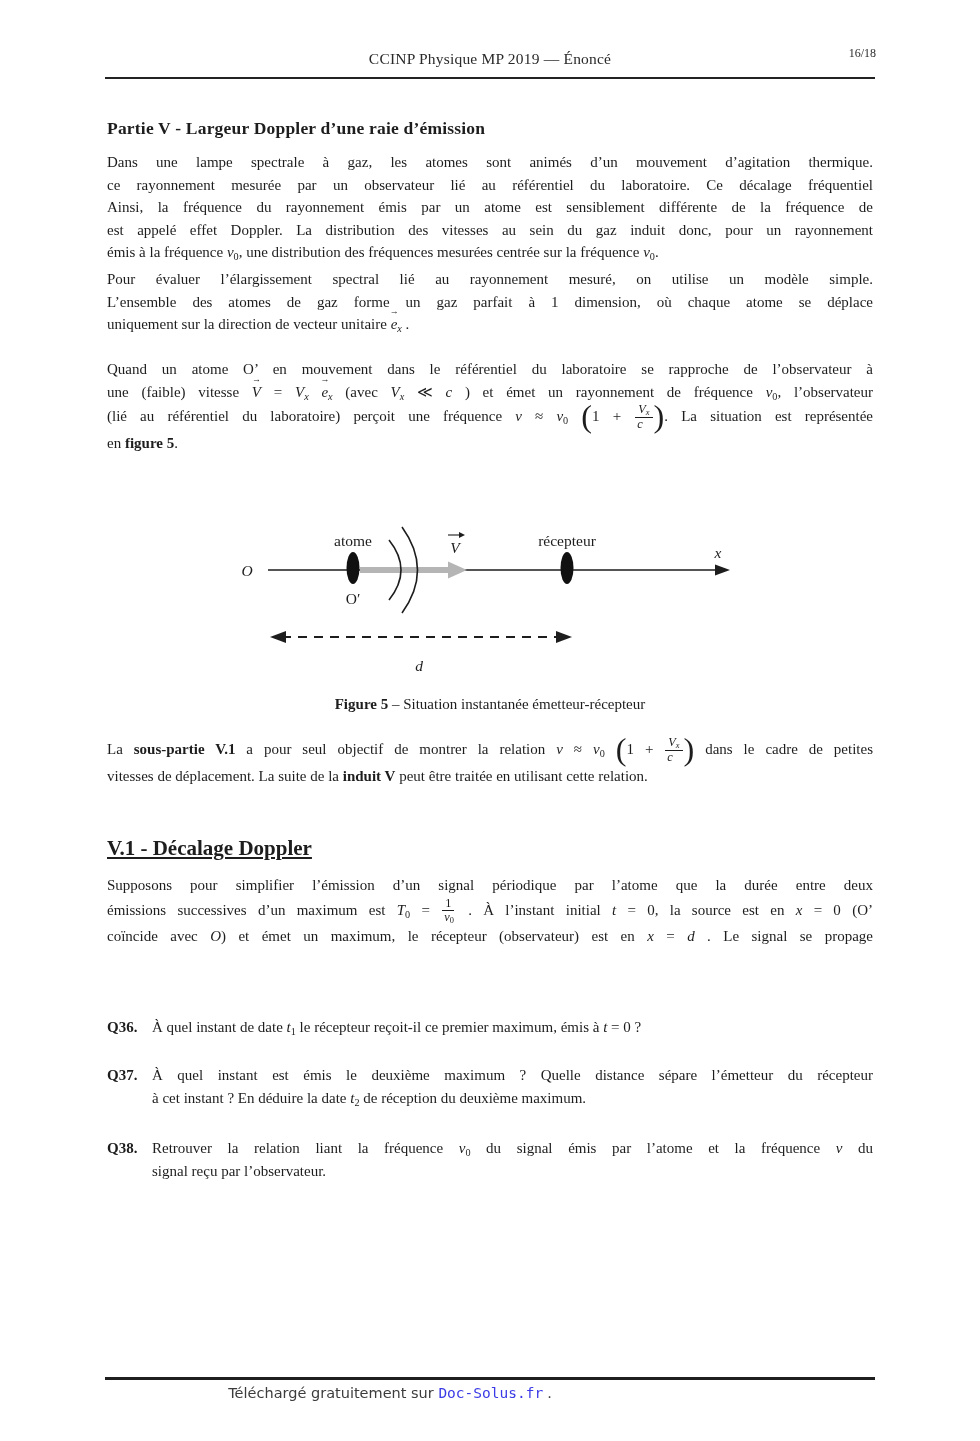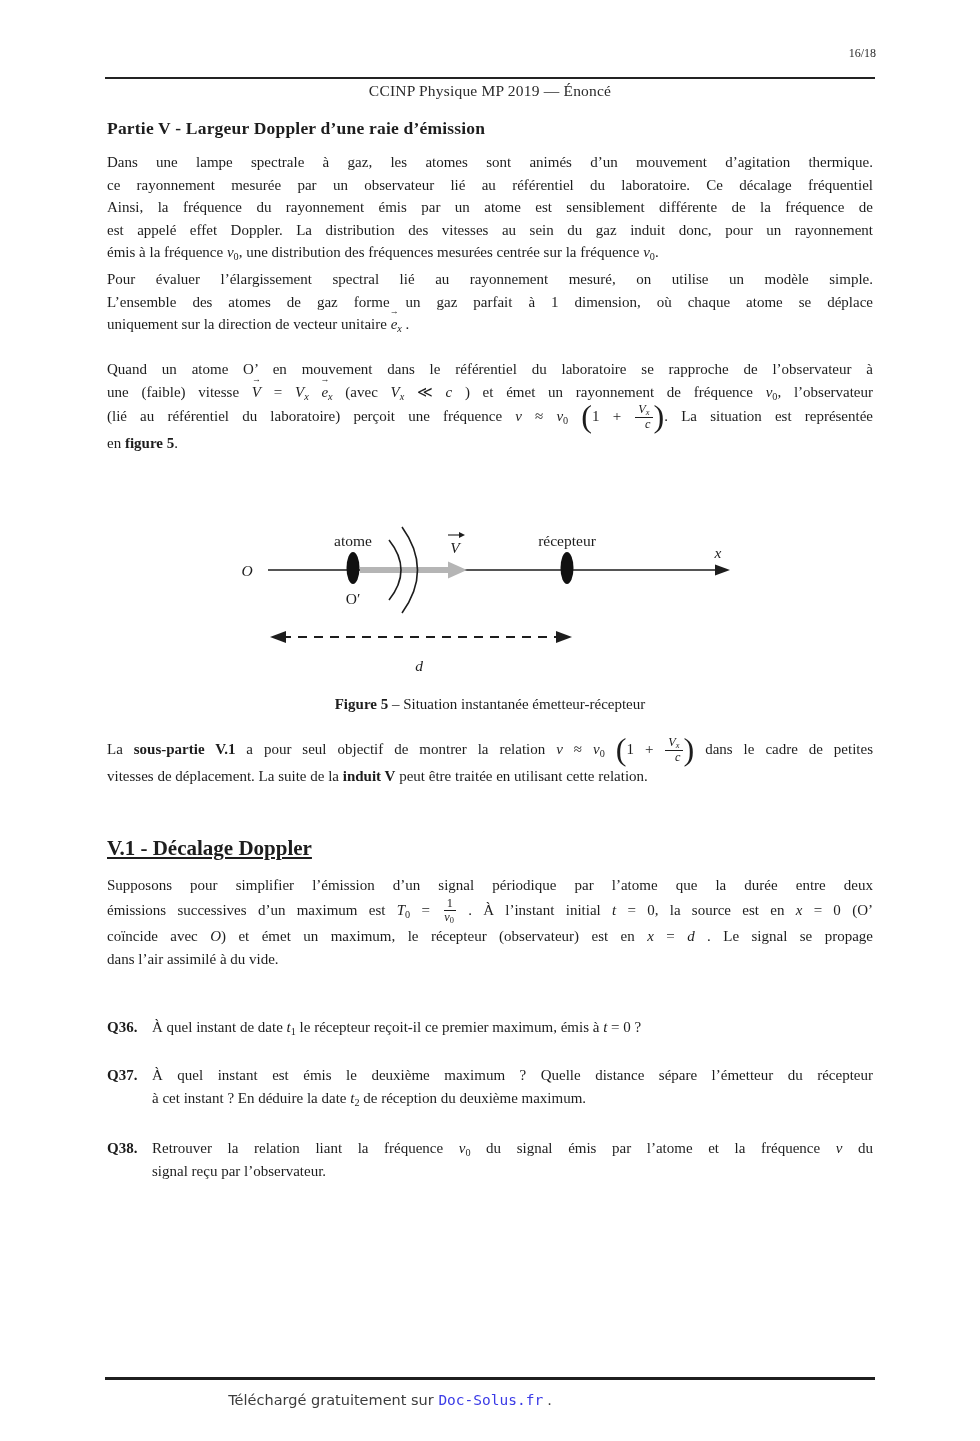--- a/index.html
+++ b/index.html
@@ -4,36 +4,36 @@
 <style>
   html,body { margin:0; padding:0; }
   body {
     width:980px; height:1441px; background:#ffffff; position:relative;
     font-family:"Liberation Serif", serif; color:#1d1d1d;
     -webkit-font-smoothing:antialiased;
   }
   .abs { position:absolute; }
 
   
-  .hdr-title { top:50px; left:0; width:980px; text-align:center; font-size:15.5px; color:#2a2a2a; letter-spacing:0.2px;margin-top:32px; }
+  .hdr-title { top:50px; left:0; width:980px; text-align:center; font-size:15.5px; color:#2a2a2a; letter-spacing:0.2px; }
   .hdr-page  { top:46px; right:104px; font-size:12px; color:#2a2a2a; }
   .hdr-rule  { top:77px; left:105px; width:770px; height:2px; background:#232323; }
 
   
   .sec-title { top:118px; left:107px; width:766px; font-size:17.5px; font-weight:bold; letter-spacing:0.2px; }
 
   
   .para { left:107px; width:766px; }
   .pline { text-align:justify; text-align-last:justify; line-height:22.6px; font-size:15px; }
   .pline.last { text-align:left; text-align-last:auto; }
 
   i { font-style:italic; }
   sub { font-size:0.68em; vertical-align:-0.28em; line-height:0; }
 
-  .frac { display:inline-flex; flex-direction:column; align-items:flex-end; vertical-align:middle;
+  .frac { display:inline-flex; flex-direction:column; align-items:flex-start; vertical-align:middle;
           font-size:0.82em; line-height:1.12; text-align:center; text-align-last:center; margin:0 1px; }
   .frac .num { border-bottom:1px solid #1d1d1d; padding:0 3px; }
   .frac .den { padding:0 2px; }
   .bigp { font-size:2.15em; font-weight:400; vertical-align:middle; line-height:0.9; position:relative; top:-0.03em; }
   .vec { position:relative; display:inline-block; }
   .vec .arr { position:absolute; top:-0.66em; left:52%; transform:translateX(-50%); font-size:0.6em; line-height:1; font-style:normal; }
 
   
   .sub-title { top:836px; left:107px; width:766px; font-size:21px; font-weight:bold;text-decoration:underline; }
 
@@ -47,21 +47,21 @@
   .caption b { font-weight:bold; }
 
   
   .figsvg { top:515px; left:100px; }
   .figsvg text { font-family:"Liberation Serif", serif; fill:#1d1d1d; }
   .fig-roman { font-size:15.5px; }
   .fig-italic { font-size:15.5px; font-style:italic; }
 
   
   .ftr-rule { top:1377px; left:105px; width:770px; height:2.5px; background:#1f1f1f; }
-  .ftr { top:1385px; left:0; width:780px; text-align:center; font-family:"DejaVu Sans", sans-serif; font-size:14.5px; color:#3c3c3c;margin-top:7px; }
+  .ftr { top:1385px; left:0; width:780px; text-align:center; font-family:"DejaVu Sans", sans-serif; font-size:14.5px; color:#3c3c3c; }
   .doclink { font-family:"DejaVu Sans Mono", monospace; color:#3a3ae6; }
   .ftr .suffix { margin-left:4px; }
 </style>
 </head>
 <body>
 
 <div>
 
   <div class="abs hdr-title">CCINP Physique MP 2019 — Énoncé</div>
   <div class="abs hdr-page">16/18</div>
@@ -135,21 +135,20 @@
 
   <div class="abs sub-title">V.1 - Décalage Doppler</div>
 
   <div class="abs para" style="top:874px">
       <div class="pline">Supposons pour simplifier l’émission d’un signal périodique par l’atome que la durée entre deux</div>
       <div class="pline">émissions successives d’un maximum est <i>T</i><sub>0</sub> = <span class="frac">
           <span class="num">1</span>
           <span class="den"><i>ν</i><sub>0</sub></span>
         </span> . À l’instant initial <i>t</i> = 0, la source est en <i>x</i> = 0  (O’</div>
       <div class="pline">coïncide avec <i>O</i>) et émet un maximum, le récepteur (observateur) est en <i>x</i> = <i>d</i> . Le signal se propage</div>
-      <div class="pline last">dans l’air assimilé à du vide.</div>
     </div>
 
   <div class="abs question" style="top:1016px">
     <div class="qlabel">Q36.</div>
     <div class="qbody">
         <div class="pline last">À quel instant de date <i>t</i><sub>1</sub> le récepteur reçoit-il ce premier maximum, émis à <i>t</i> = 0 ?</div>
       </div>
   </div>
   <div class="abs question" style="top:1064px">
     <div class="qlabel">Q37.</div>

